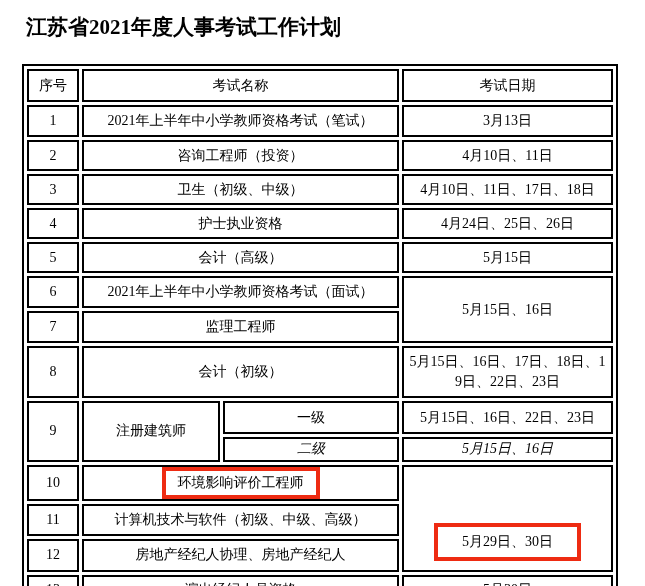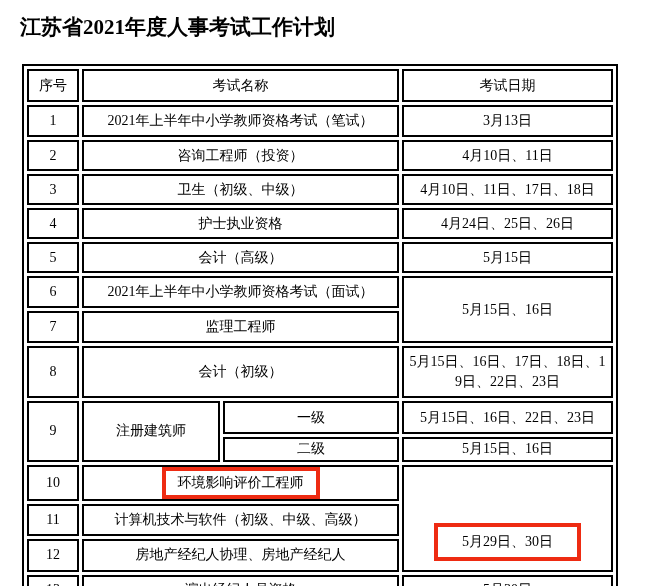--- a/index.html
+++ b/index.html
@@ -11,21 +11,21 @@
     position: relative;
     width: 645px;
     height: 586px;
     overflow: hidden;
     background: #ffffff;
     font-family: "Liberation Serif", "DejaVu Serif", serif;
     color: #000000;
   }
   .title {
     margin: 0;
-    padding: 13px 0 0 20px;
+    padding: 13px 0 0 26px;
     font-size: 21px;
     font-weight: 700;
     line-height: 1.35;
     color: #000000;
   }
   table.plan-table {
     margin: 23px 0 0 22px;
     width: 595px;
     table-layout: fixed;
     border-collapse: separate;
@@ -126,21 +126,21 @@
         <td>5月15日、16日、17日、18日、19日、22日、23日</td>
       </tr>
 
       <tr style="height:33px;">
         <td rowspan="2">9</td>
         <td rowspan="2">注册建筑师</td>
         <td>一级</td>
         <td>5月15日、16日、22日、23日</td>
       </tr>
 
-      <tr style="height:16px;">
+      <tr style="height:16px;font-style:italic;">
         <td>二级</td>
         <td>5月15日、16日</td>
       </tr>
 
       <tr style="height:33px;">
         <td>10</td>
         <td colspan="2">
           <span class="redbox" style="border-color: rgb(238, 43, 18);">环境影响评价工程师</span>
         </td>
         <td rowspan="3">

